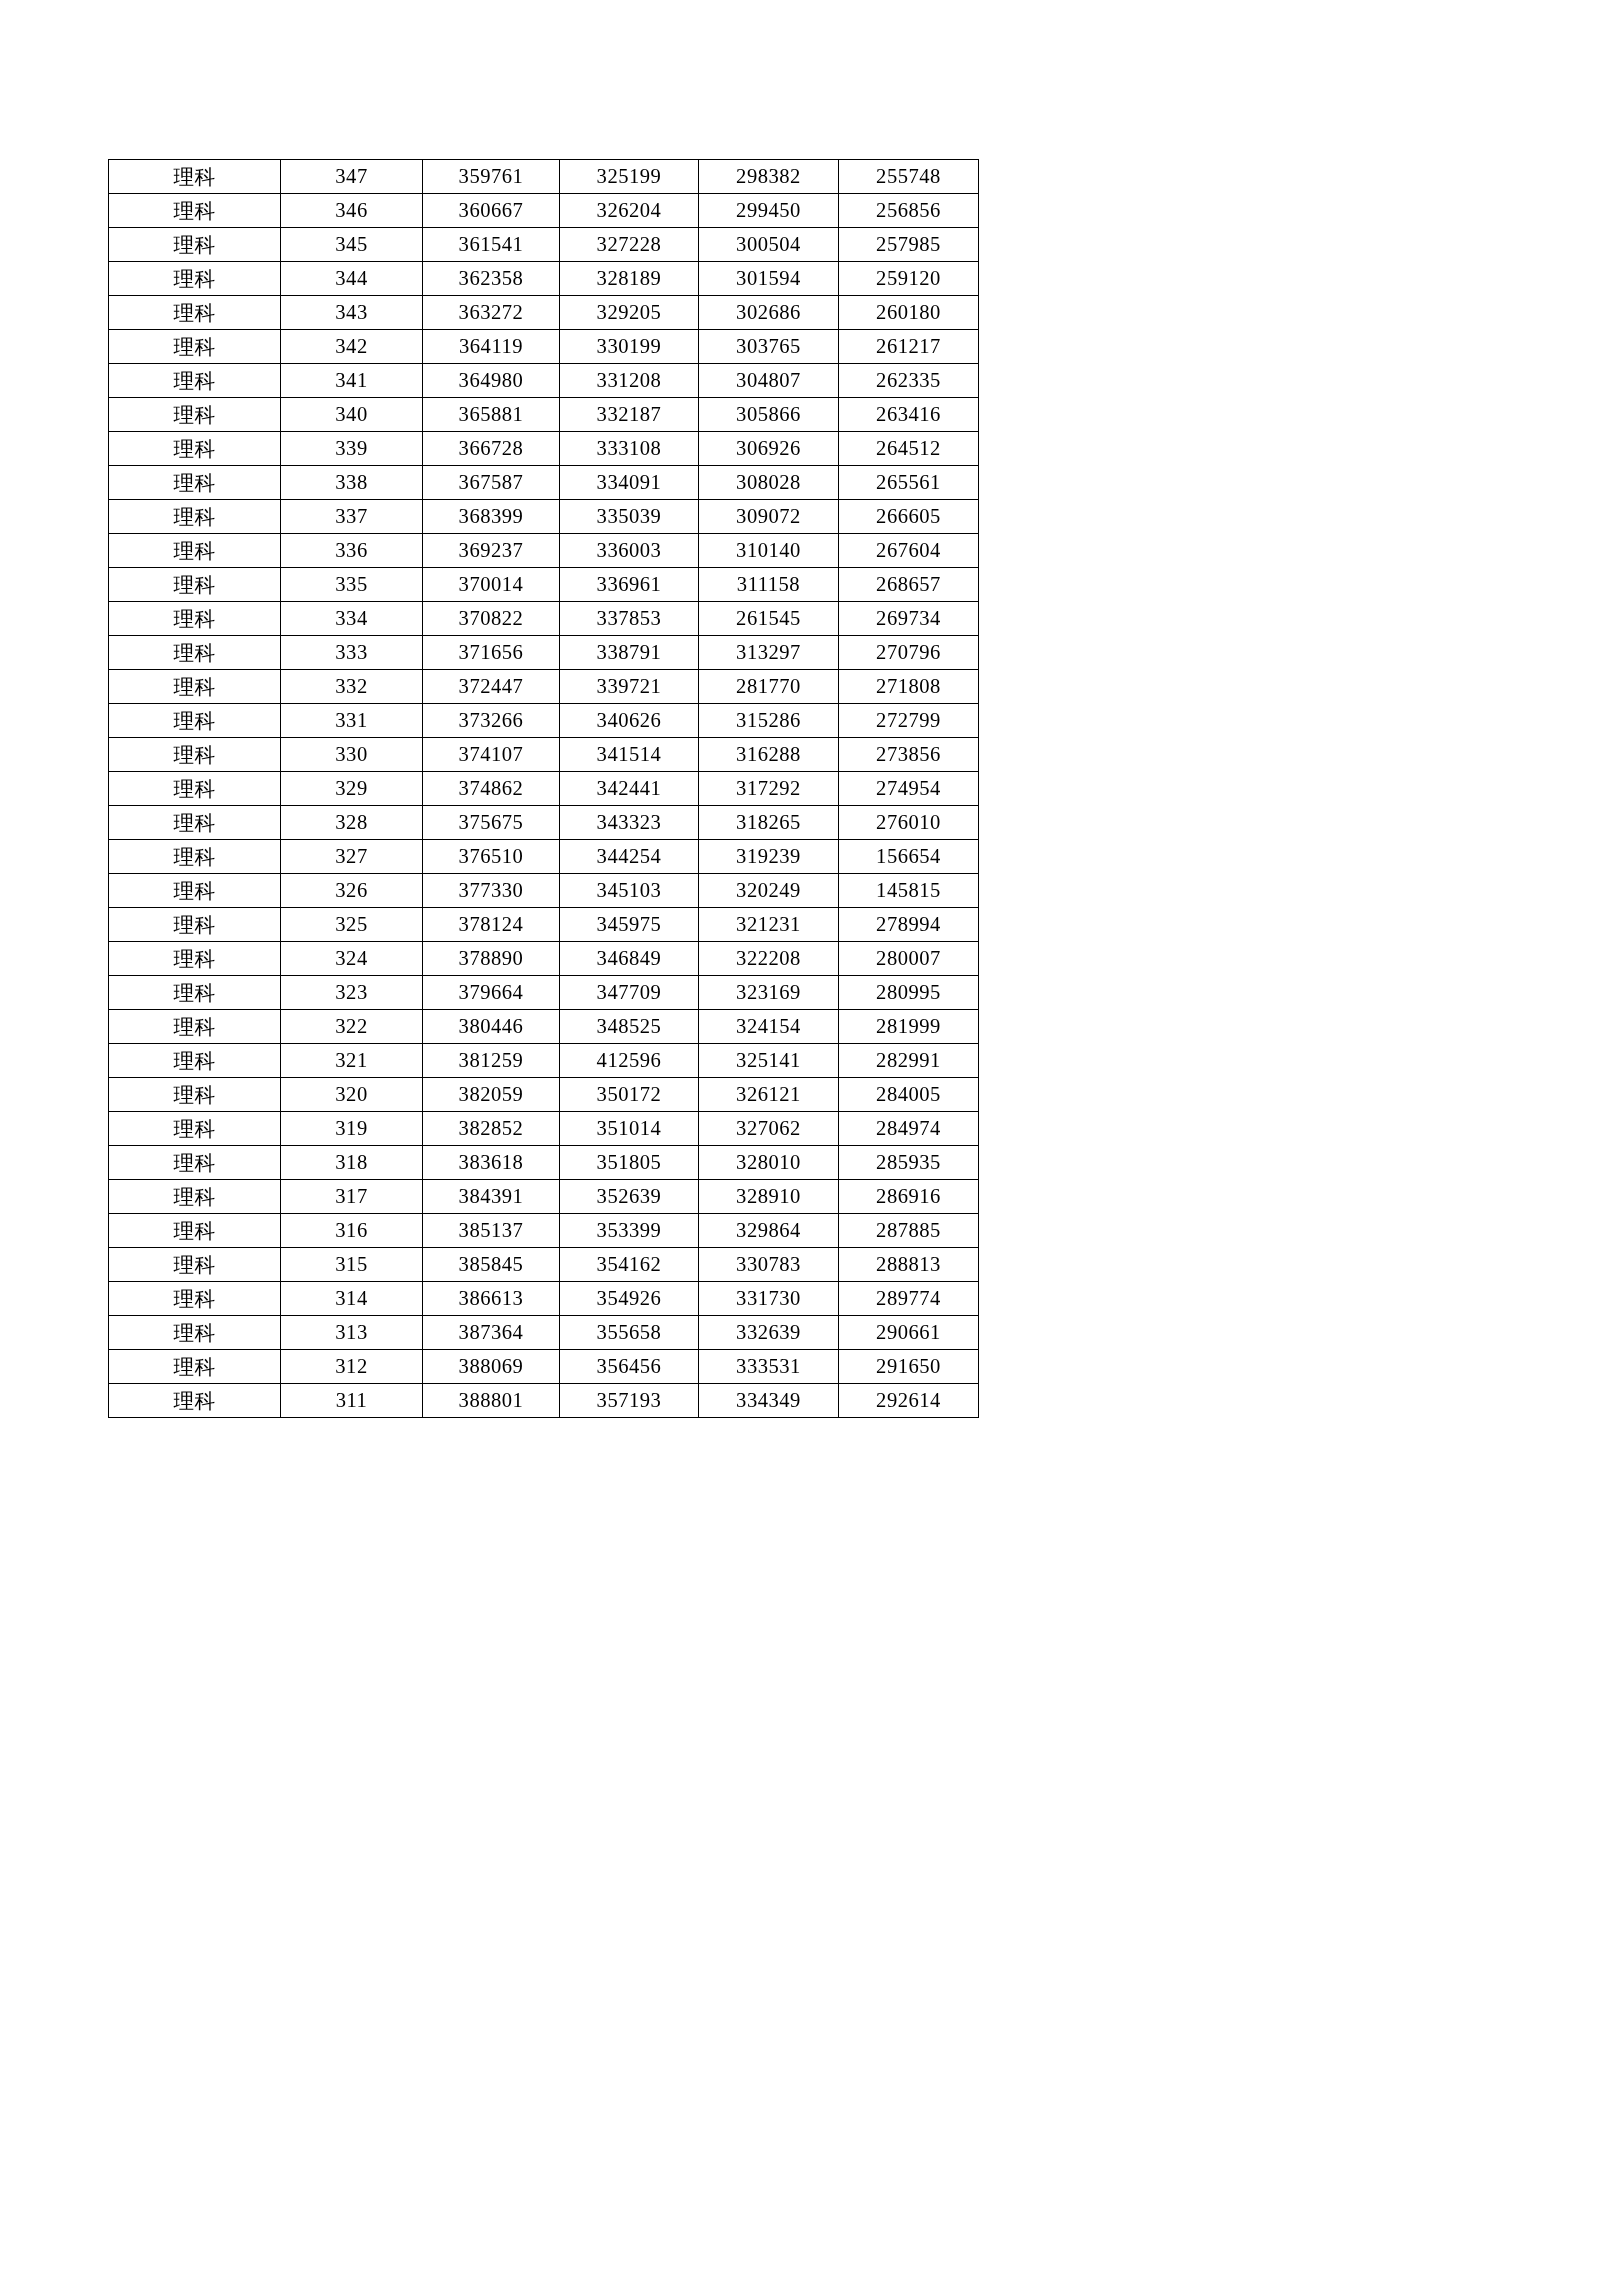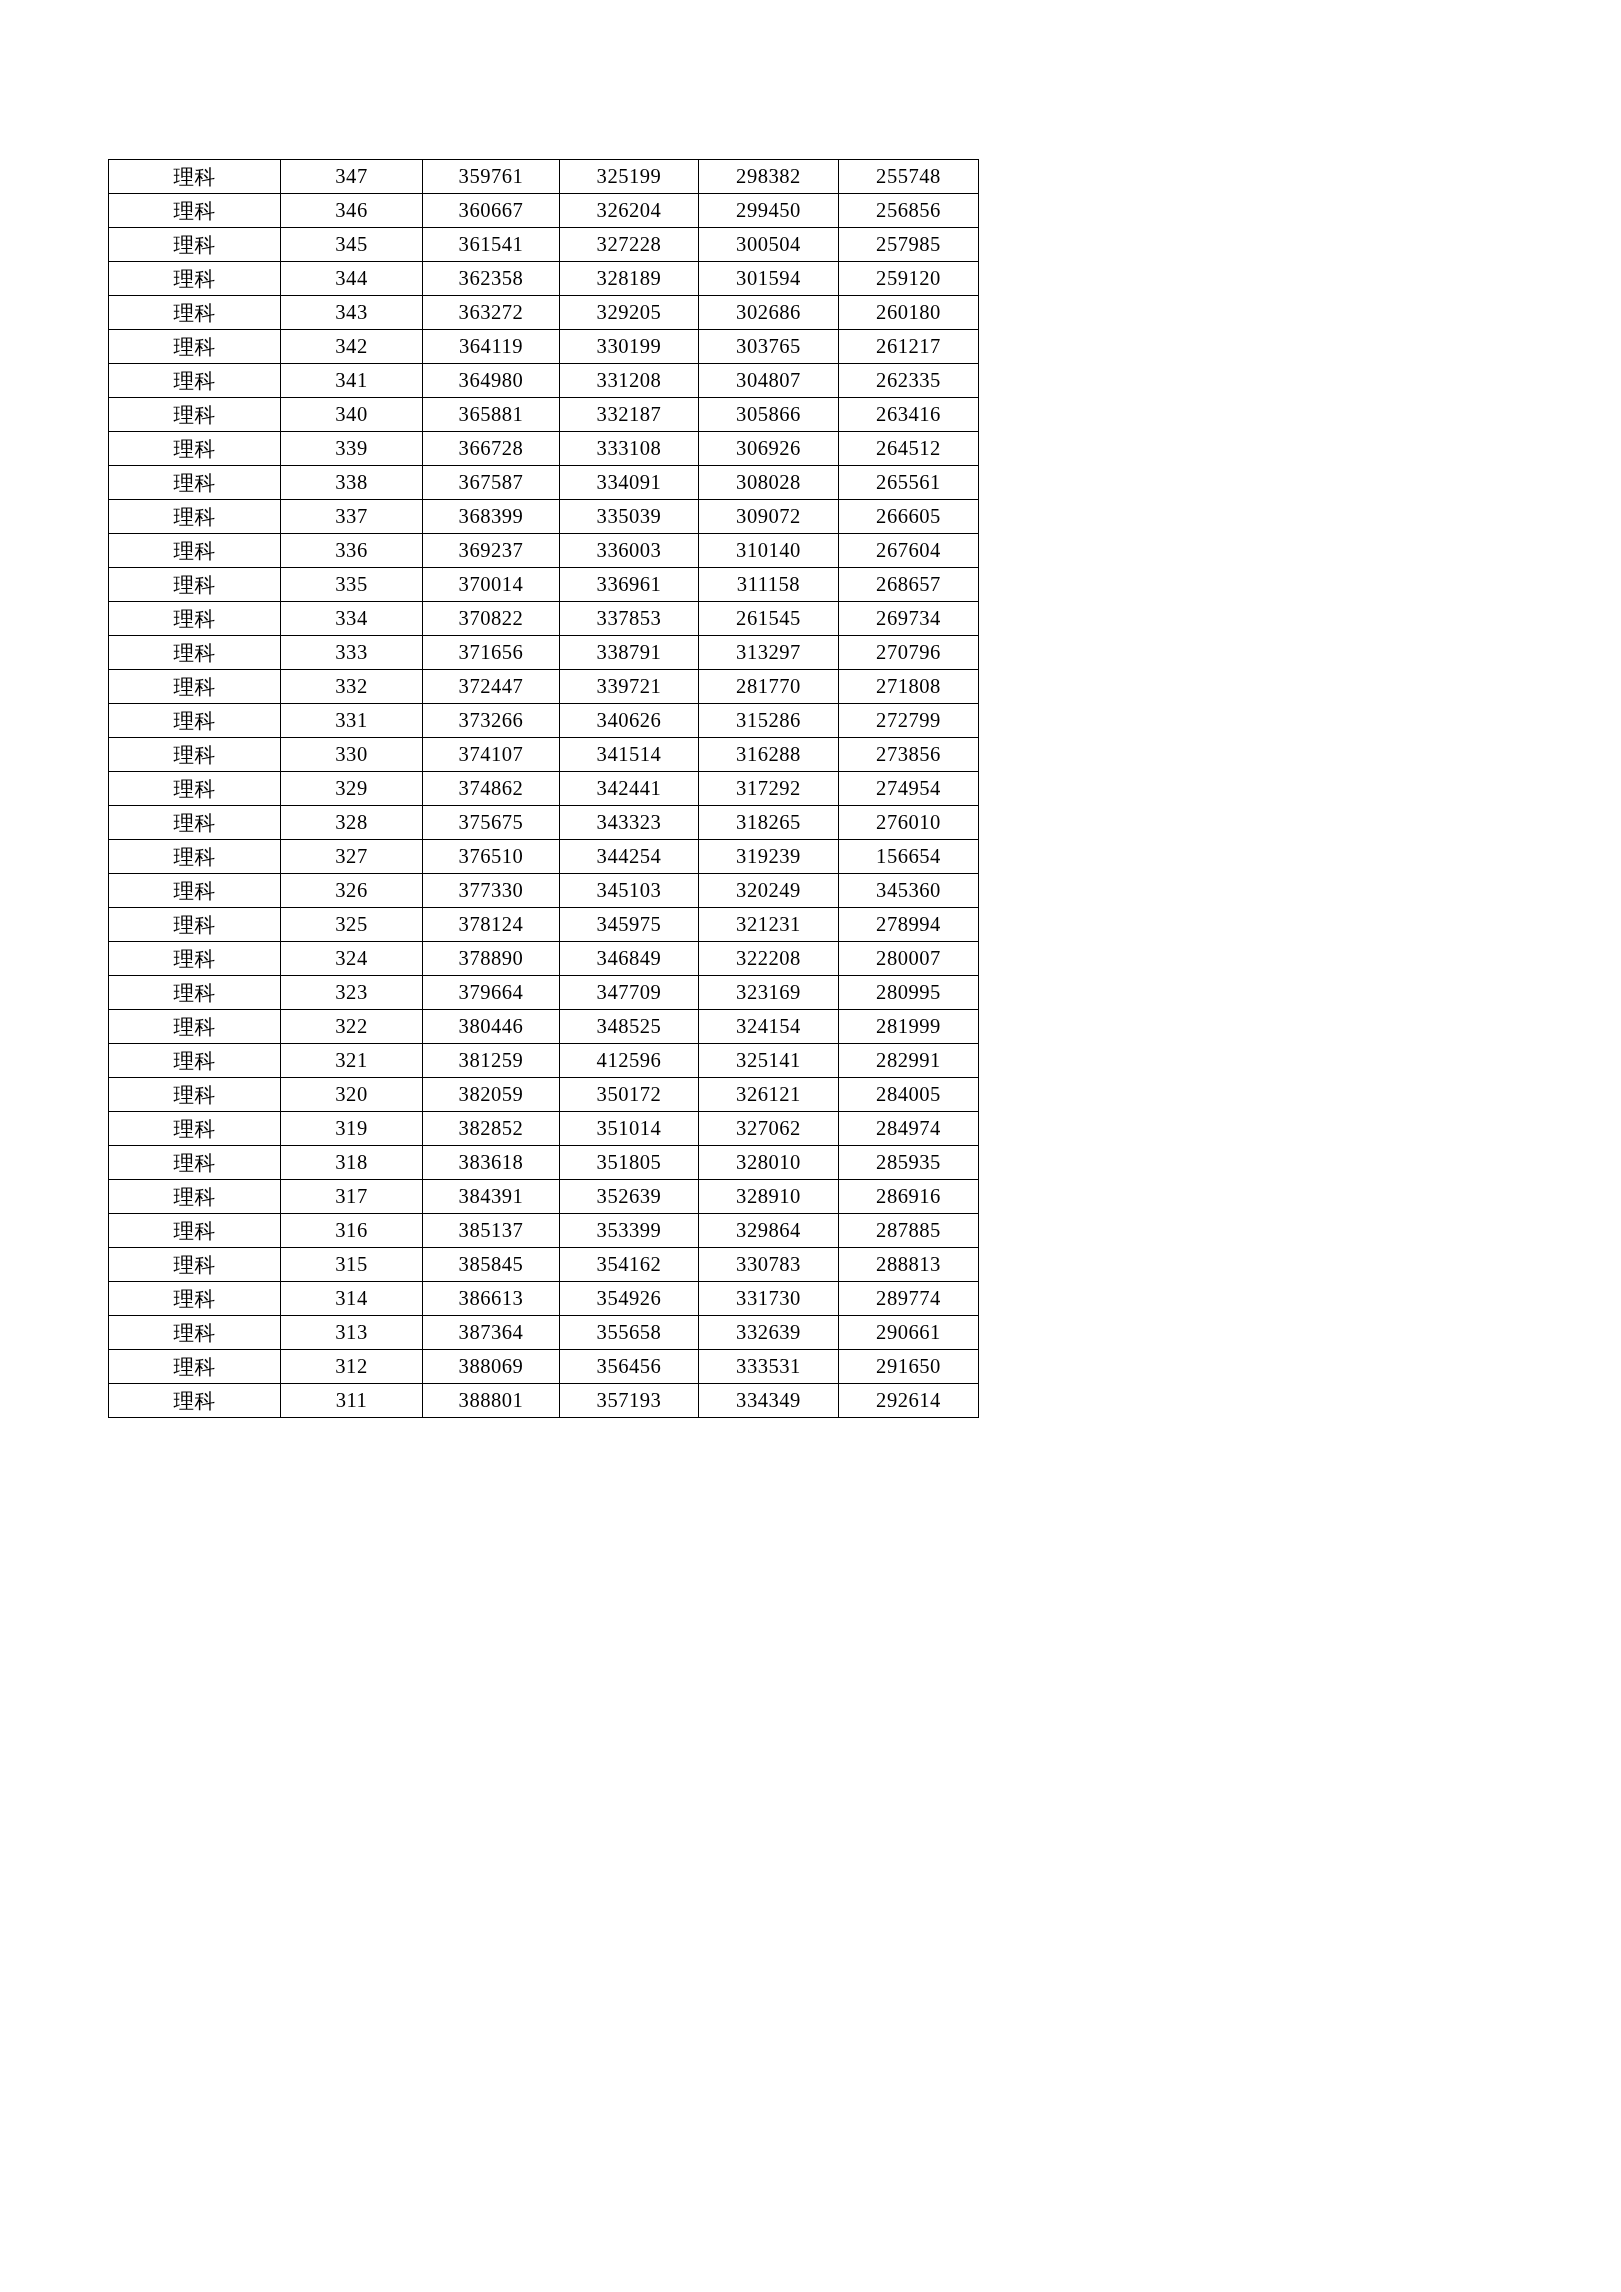--- a/index.html
+++ b/index.html
@@ -229,21 +229,21 @@
           <td>344254</td>
           <td>319239</td>
           <td>156654</td>
         </tr>
         <tr>
           <td>理科</td>
           <td>326</td>
           <td>377330</td>
           <td>345103</td>
           <td>320249</td>
-          <td>345360</td>
+          <td>145815</td>
         </tr>
         <tr>
           <td>理科</td>
           <td>325</td>
           <td>378124</td>
           <td>345975</td>
           <td>321231</td>
           <td>278994</td>
         </tr>
         <tr>

